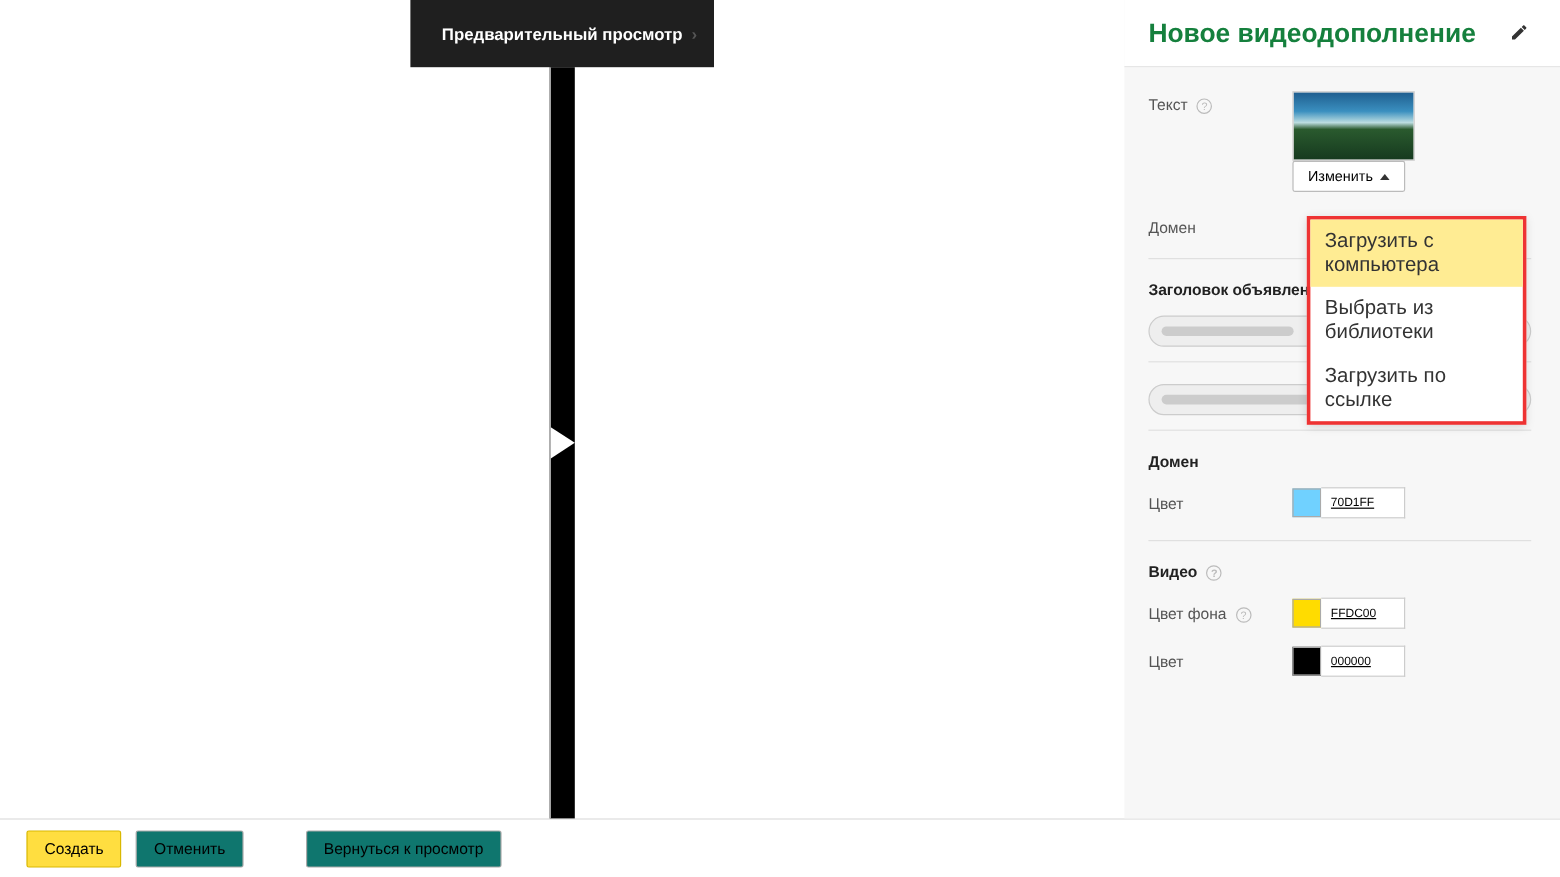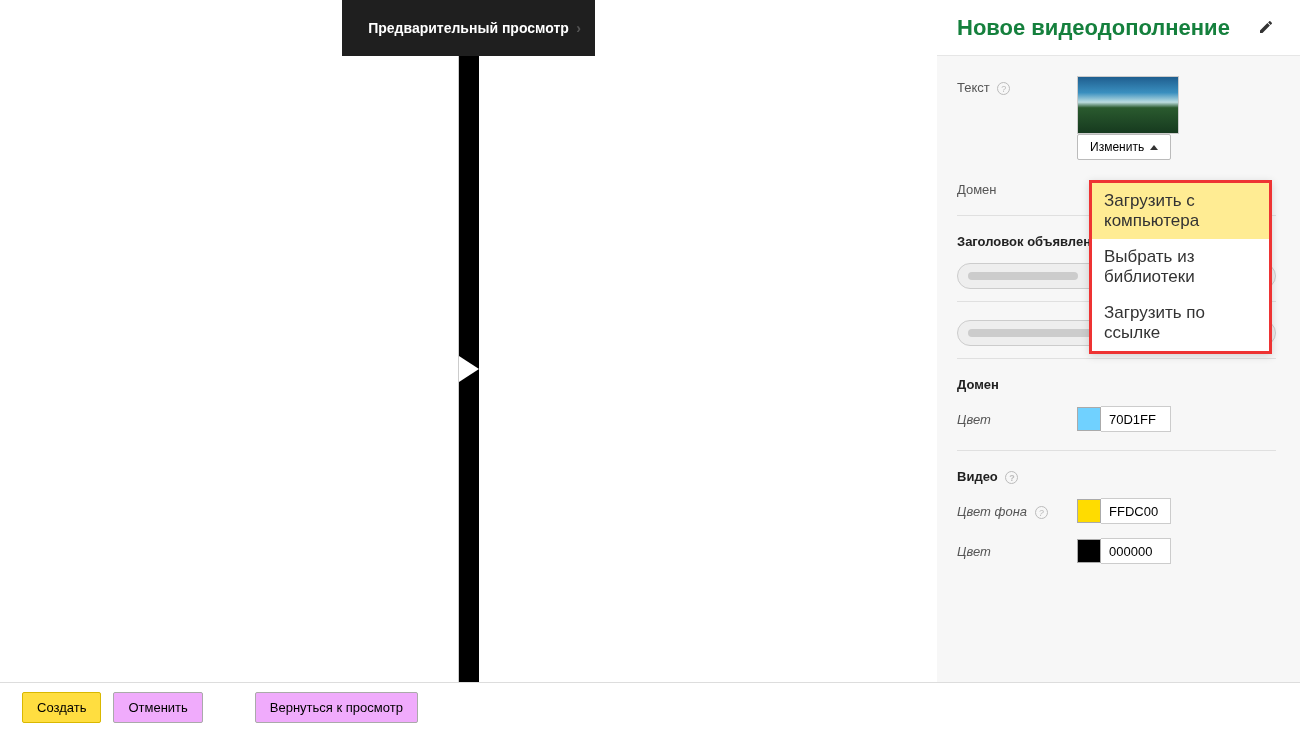--- a/index.html
+++ b/index.html
@@ -191,46 +191,46 @@
   border-radius: 4px;
 }
 .color-row {
   display: flex;
   align-items: center;
 }
 .color-label {
   width: 120px;
   color: #555;
   font-size: 13px;
-  font-style: italic;
 }
 .swatch {
   width: 24px; height: 24px;
   border: 1px solid #aaa;
   margin-right: 0;
 }
 .color-input {
   border: 1px solid #ccc;
   border-left: none;
   height: 26px;
   padding: 12px 8px;
-  font-size: 13px;
+  font-size: 10px;
   width: 70px;
   background: #fff;
+  text-decoration: underline;
 }
 .bottom-bar {
   height: 48px;
   display: flex;
   align-items: center;
   gap: 12px;
   padding: 0 22px;
 }
 .btn {
   border: 1px solid #aaa;
-  background: #f0abfc;
+  background: #0f766e;
   padding: 7px 14px;
   font-size: 13px;
   cursor: pointer;
   border-radius: 2px;
 }
 .btn.primary {
   background: #ffde40;
   border-color: #d9b800;
 }
 .spacer { width: 28px; }

